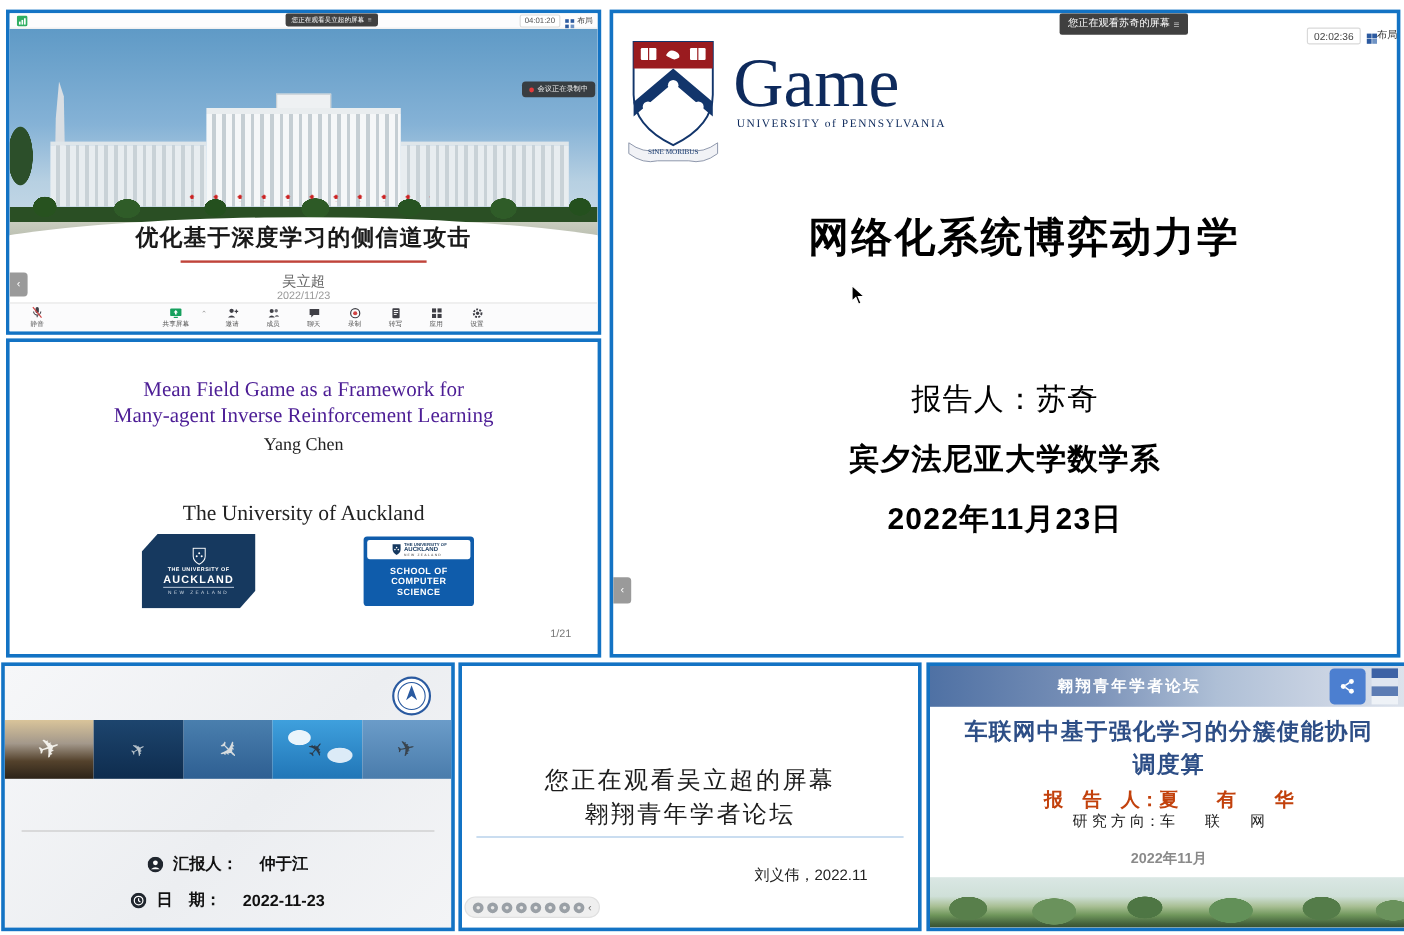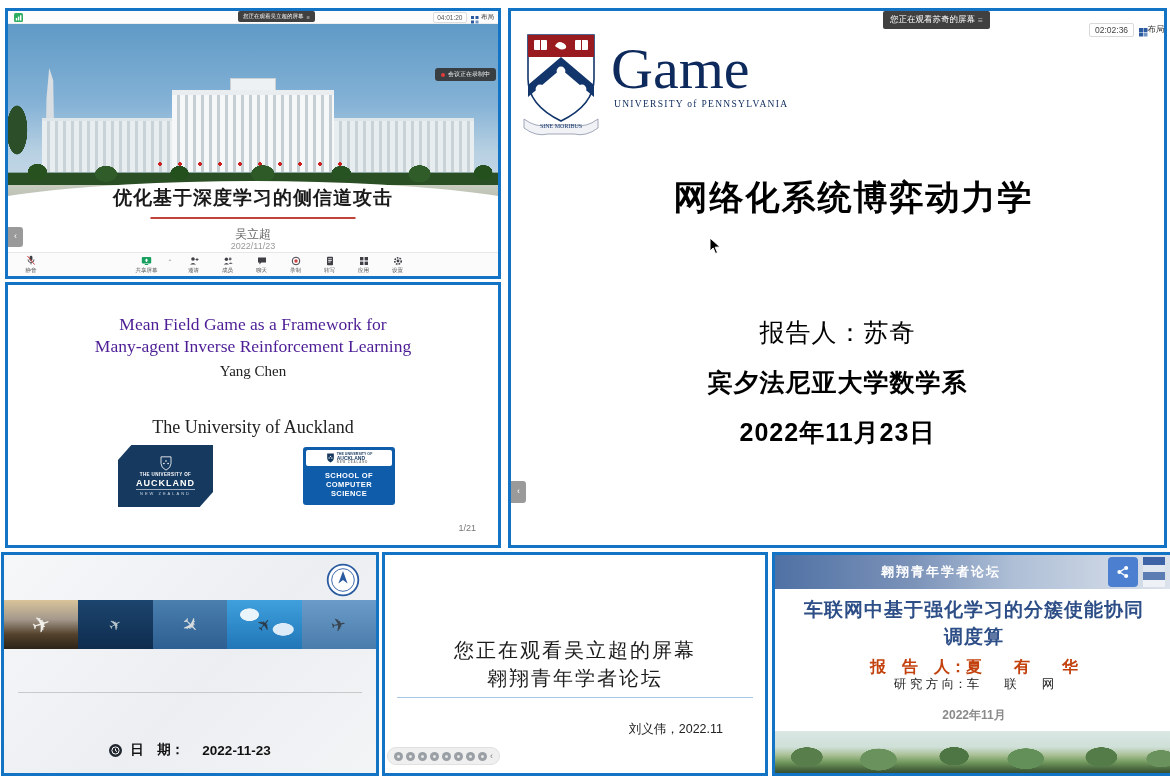--- a/index.html
+++ b/index.html
@@ -364,20 +364,29 @@
           <span class="plane p3">✈</span>
         </div>
       <div class="seg seg4">
           <span class="plane p4">✈</span>
         </div>
       <div class="seg seg5">
           <span class="plane p5">✈</span>
         </div>
     </div>
     <div class="t4-hr"></div>
+    <div class="t4-row t4-r1">
+      <svg width="13" height="13" viewBox="0 0 13 13">
+          <circle cx="6.5" cy="6.5" r="6.5" fill="#20262e"></circle>
+          <circle cx="6.5" cy="5" r="2" fill="#fff"></circle>
+          <path d="M2.8 10.4 q3.7 -3.4 7.4 0 z" fill="#fff"></path>
+        </svg>
+      <span>汇报人：</span>
+      <span class="t4-val">仲于江</span>
+    </div>
     <div class="t4-row t4-r2">
       <svg width="13" height="13" viewBox="0 0 13 13">
           <circle cx="6.5" cy="6.5" r="6.5" fill="#20262e"></circle>
           <circle cx="6.5" cy="6.5" r="3.6" fill="none" stroke="#fff" stroke-width="1"></circle>
           <path d="M6.5 4.6 v2 l1.5 1" fill="none" stroke="#fff" stroke-width="1"></path>
         </svg>
       <span>日　期：</span>
       <span class="t4-val">2022-11-23</span>
     </div>
   </div>

